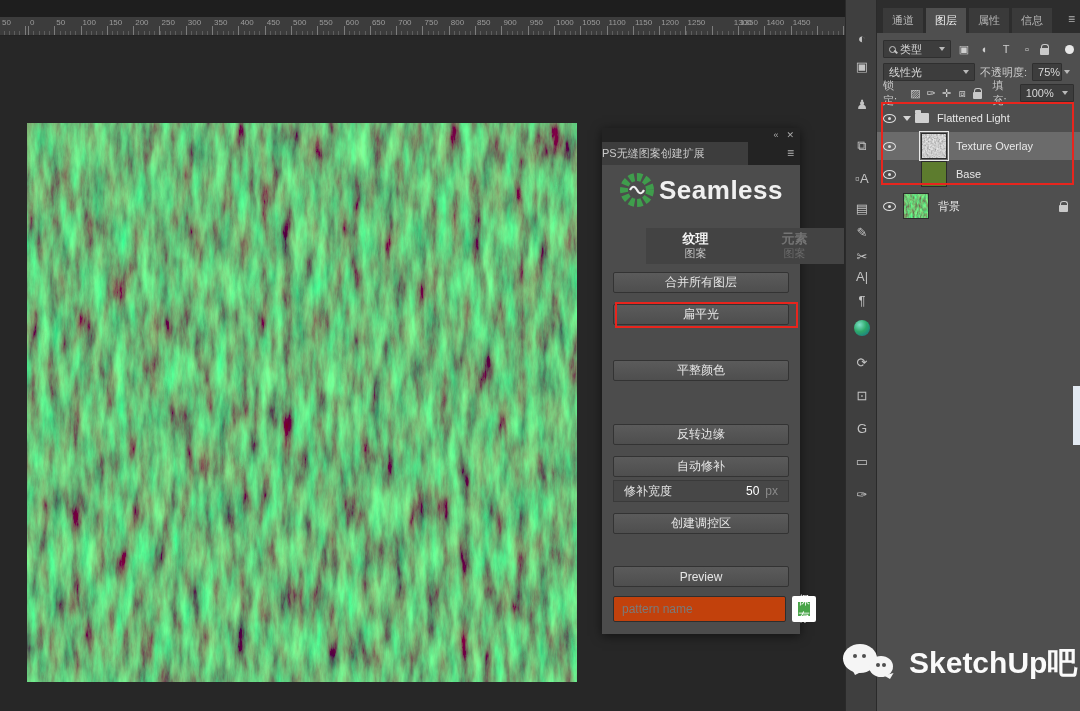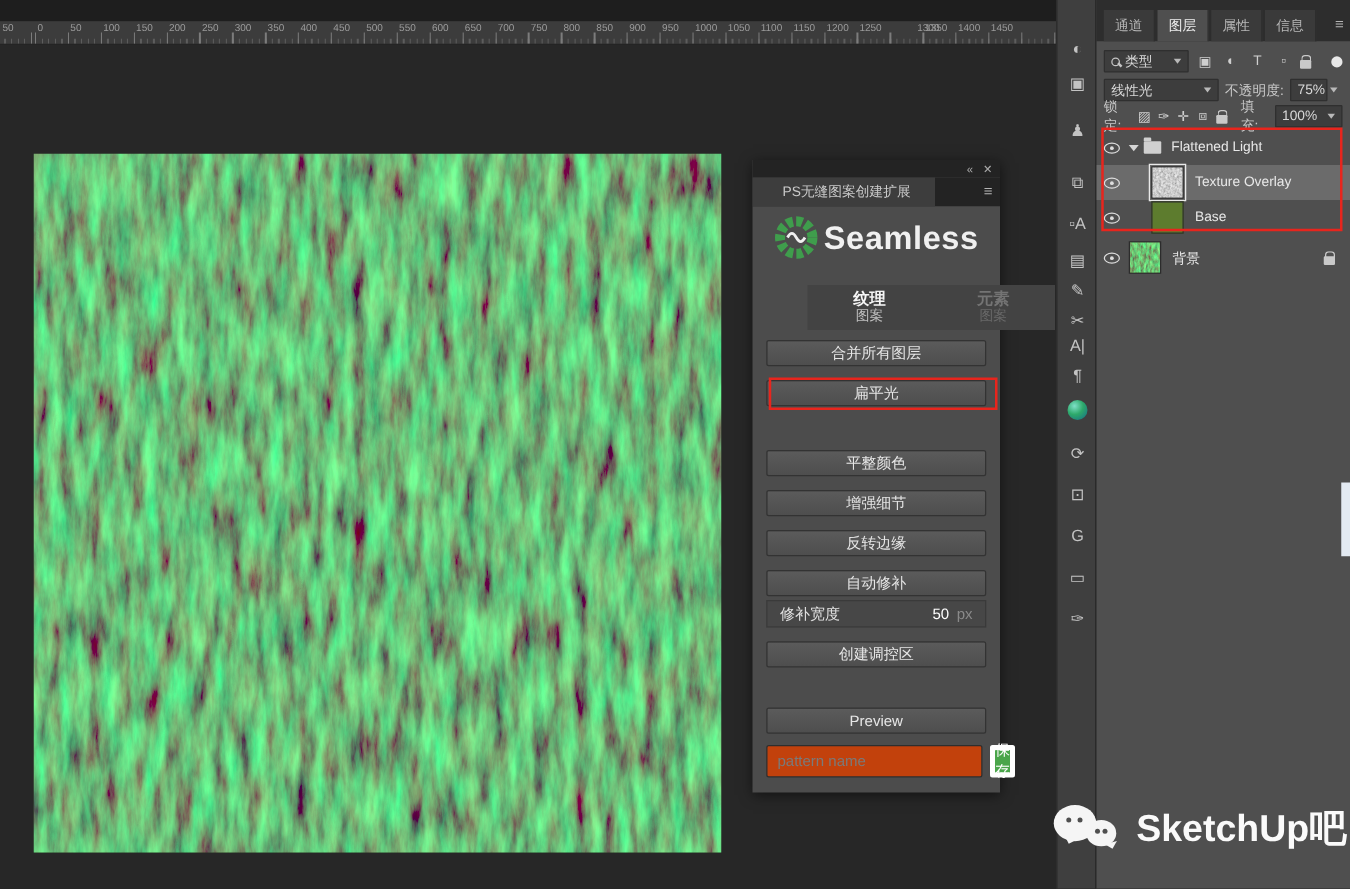--- a/index.html
+++ b/index.html
@@ -28,21 +28,21 @@
   .canvas { position:absolute; left:0; top:36px; width:845px; height:675px; background:#272727; }
   .grass { position:absolute; left:27px; top:87px; width:550px; height:559px; }
   
   .ppanel { position:absolute; left:602px; top:128px; width:198px; height:506px;
             background:#4c4c4c; box-shadow:0 2px 10px rgba(0,0,0,.55); z-index:20; }
   .ppanel .ptitlebar { position:absolute; left:0; top:0; width:100%; height:14px; background:#232323;
             display:flex; justify-content:flex-end; align-items:center; gap:8px; padding-right:6px; }
   .ppanel .ptitlebar span { color:#aaa; font-size:9px; line-height:9px; }
   .ppanel .ptabrow { position:absolute; left:0; top:14px; width:100%; height:23px; background:#232323; }
   .ppanel .ptab { position:absolute; left:0; top:0; width:146px; height:23px; background:#3d3d3d;
-            color:#c9c9c9; font-size:11px; display:flex; align-items:center; padding-left:24px; }
+            color:#c9c9c9; font-size:11px; display:flex; align-items:center; padding-left:0; }
   .ppanel .pmenu { position:absolute; right:6px; top:4px; color:#b5b5b5; font-size:12px; }
   .plogo { position:absolute; left:0; top:44px; width:100%; display:flex; align-items:center; justify-content:center; gap:4px; }
   .plogo .wordmark { color:#f0f0f0; font-size:26px; font-weight:bold; letter-spacing:.5px; }
   .ptabs { position:absolute; left:0; top:100px; width:100%; height:36px; background:#434343; display:flex;margin-left:44px; }
   .ptabs .seg { width:50%; display:flex; flex-direction:column; align-items:center; justify-content:center; line-height:1.15; }
   .seg .l1 { font-size:13px; font-weight:bold; }
   .seg .l2 { font-size:11px; }
   .seg.active .l1 { color:#f5f5f5; } .seg.active .l2 { color:#c0c0c0; }
   .seg.inactive .l1 { color:#747474; } .seg.inactive .l2 { color:#696969; }
   .pbtn { position:absolute; left:11px; width:176px; height:21px;
@@ -54,21 +54,21 @@
   .splitrow .half-b { width:50%; background:#414141; border:1px solid #333; border-left:none;
           border-radius:0 2px 2px 0; color:#787878; font-size:12px; display:flex; align-items:center; justify-content:center; }
   .widthrow { position:absolute; left:11px; width:176px; height:22px; background:#474747; border:1px solid #3a3a3a;
           display:flex; align-items:center; color:#e3e3e3; font-size:12px; padding:0 10px; }
   .widthrow .val { margin-left:auto; color:#fff; }
   .widthrow .unit { color:#8a8a8a; margin-left:6px; }
   .saverow { position:absolute; left:11px; top:468px; width:176px; height:26px; display:flex; gap:6px; }
   .saverow input { flex:1; background:#c2410c; border:1px solid #2e2e2e; border-radius:2px;
           color:#d0d0d0; font-size:12px; padding:0 8px; outline:none; }
   .saverow input::placeholder { color:#7a7a7a; }
-  .savebtn { width:38px; background:#4aa54a; border:4px solid #ffffff; border-radius:2px;
+  .savebtn { width:38px; background:#4aa54a; border:6px solid #ffffff; border-radius:2px;
           color:#fff; font-size:12px; display:flex; align-items:center; justify-content:center; }
   
   .strip { position:absolute; left:845px; top:0; width:32px; height:711px; background:#3f3f3f;
            border-left:1px solid #2a2a2a; border-right:1px solid #2a2a2a; z-index:5; }
   .tbi { position:absolute; left:0; width:32px; height:24px; display:flex; align-items:center; justify-content:center;
          color:#c3c3c3; font-size:13px; }
   .tbi.sphere::before { content:""; width:16px; height:16px; border-radius:50%;
          background:radial-gradient(circle at 35% 30%, #7fe0c8 0%, #2da96a 45%, #146a8a 100%); }
   
   .lpanel { position:absolute; left:877px; top:0; width:203px; height:711px; background:#4f4f4f; }
@@ -192,21 +192,20 @@
     </div>
     <div class="seg inactive">
       <span class="l1">元素</span>
       <span class="l2">图案</span>
     </div>
   </div>
 
   <div class="pbtn" style="top:144px">合并所有图层</div>
   <div class="pbtn" style="top:176px">扁平光</div>
   <div class="pbtn" style="top:232px">平整颜色</div>
-  <div class="pbtn" style="top:264px">增强细节</div>
   <div class="pbtn" style="top:296px">反转边缘</div>
   <div class="pbtn" style="top:328px">自动修补</div>
   <div class="widthrow" style="top:352px">
     <span>修补宽度</span>
     <span class="val">50</span>
     <span class="unit">px</span>
   </div>
   <div class="pbtn" style="top:385px">创建调控区</div>
   <div class="pbtn" style="top:438px">Preview</div>
   <div class="saverow">

